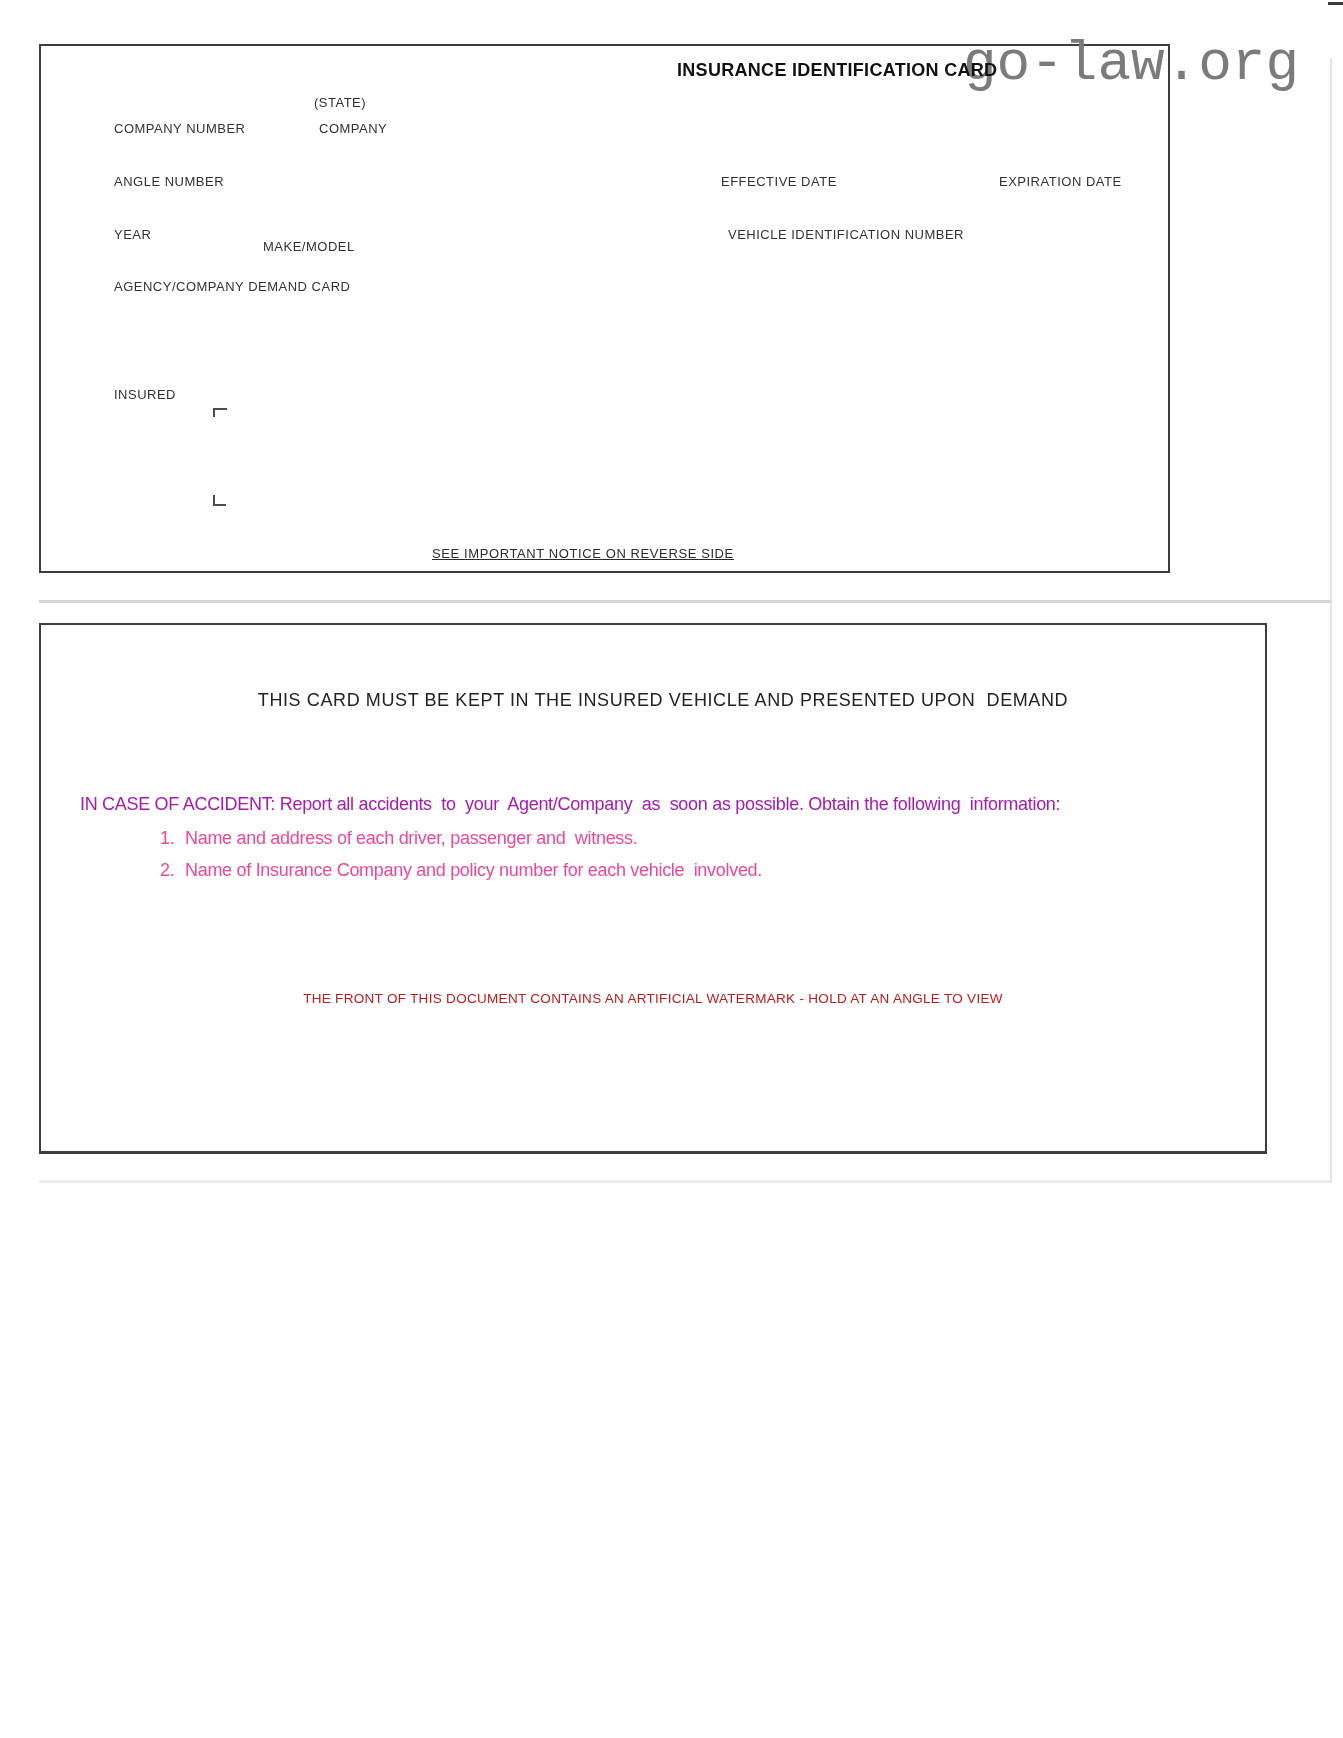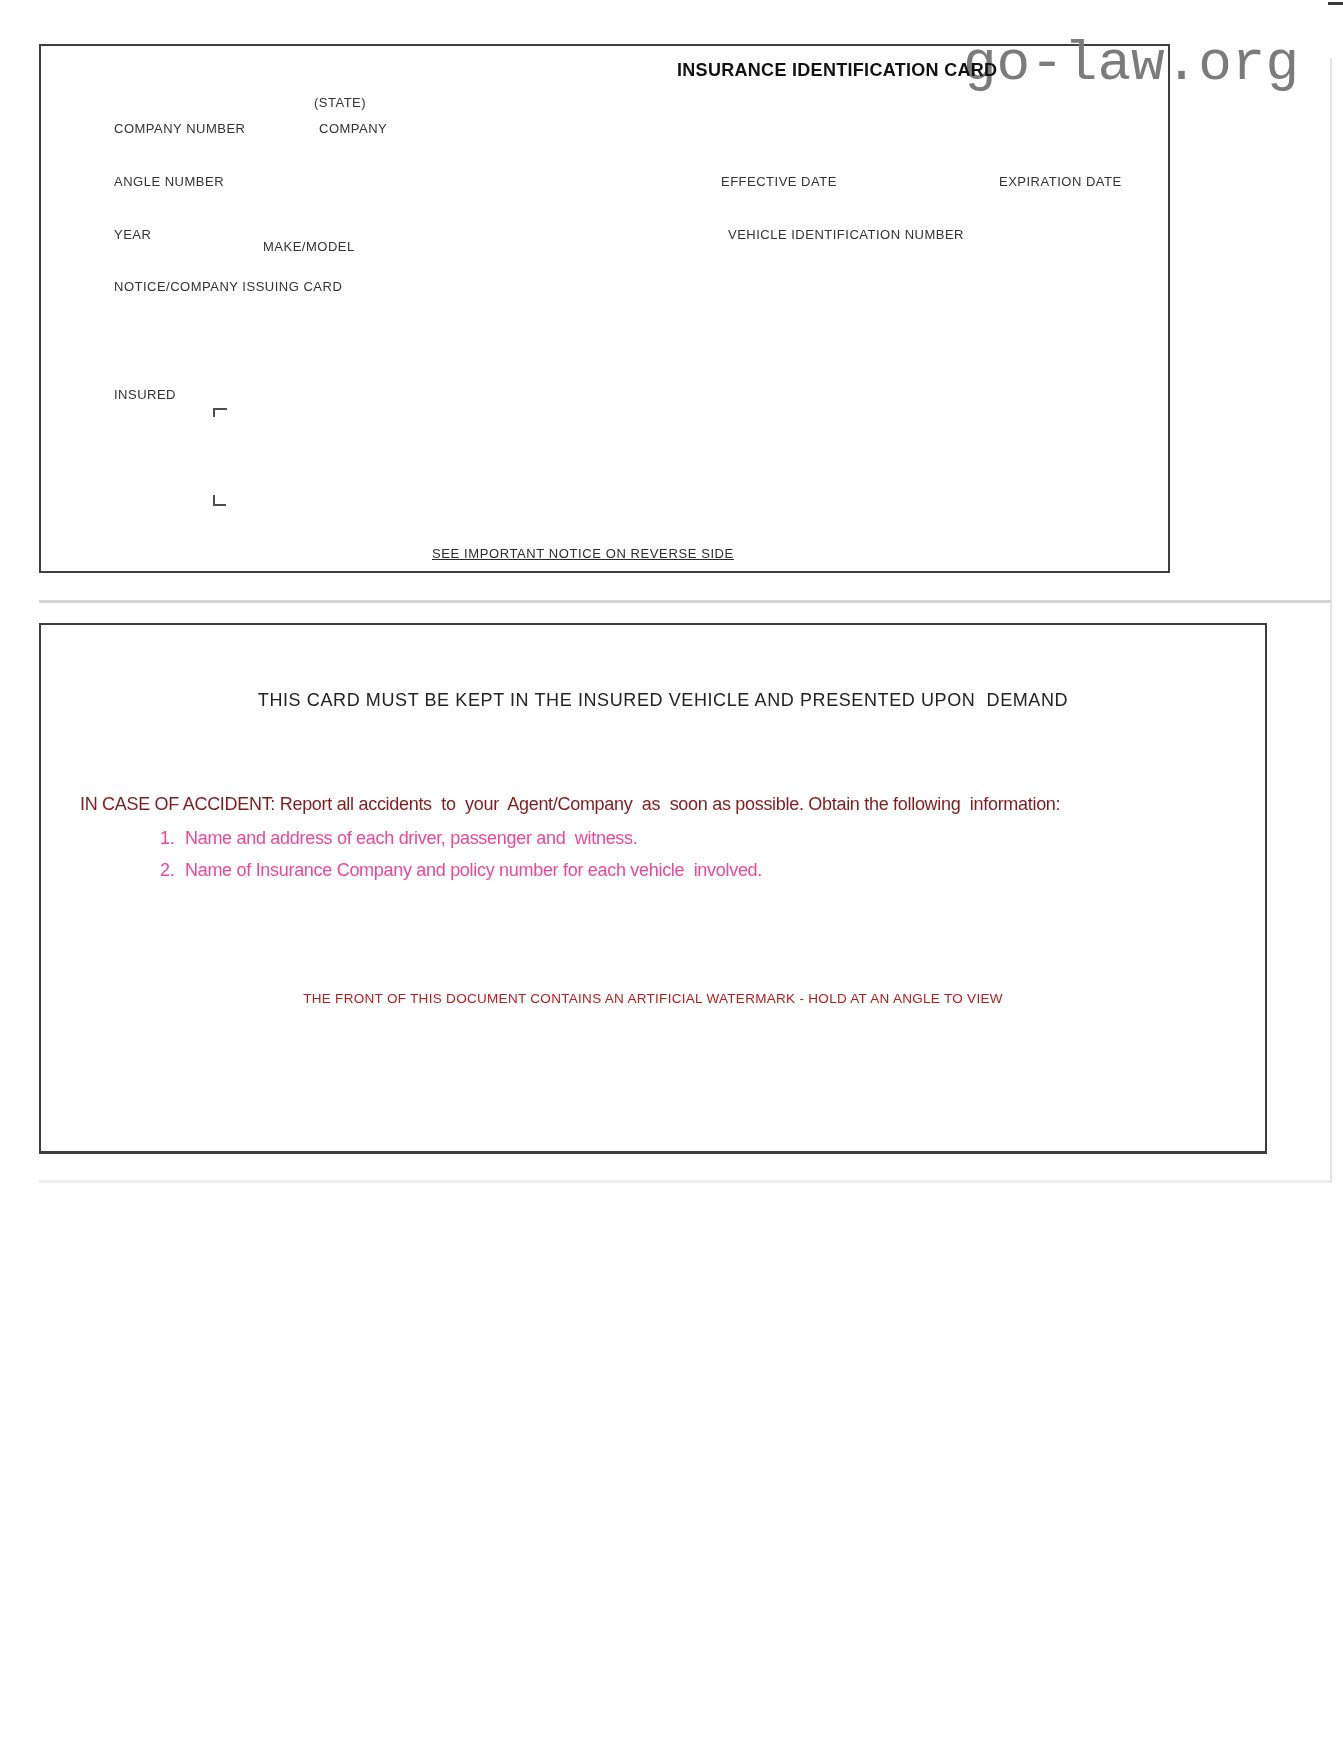--- a/index.html
+++ b/index.html
@@ -75,21 +75,21 @@
     font-size:13px;letter-spacing:0.6px;color:#2b2b2b;text-decoration:underline;
   }
 
   
   .back-heading{
     left:0;right:0;top:65px;margin:0;text-align:center;
     font-size:18px;font-weight:normal;letter-spacing:0.6px;color:#222;padding-left:20px;
   }
   .accident-intro{
     left:39px;top:169px;
-    font-size:18px;letter-spacing:-0.3px;color:#7f1d1d;
+    font-size:18px;letter-spacing:-0.3px;color:#a21caf;
   }
   .list-item{
     left:119px;font-size:18px;letter-spacing:-0.3px;color:#ec4899;
   }
   .list-item.i1{top:203px;}
   .list-item.i2{top:235px;}
   .list-item .num{position:static;display:inline-block;width:25px;}
   .list-item .txt{position:static;}
   .watermark-notice{
     left:0;right:0;top:366px;text-align:center;
@@ -110,21 +110,21 @@
 
     <div class="lbl state">(STATE)</div>
     <div class="lbl company-number">COMPANY NUMBER</div>
     <div class="lbl company">COMPANY</div>
     <div class="lbl policy-number">ANGLE NUMBER</div>
     <div class="lbl effective-date">EFFECTIVE DATE</div>
     <div class="lbl expiration-date">EXPIRATION DATE</div>
     <div class="lbl year">YEAR</div>
     <div class="lbl make-model">MAKE/MODEL</div>
     <div class="lbl vin">VEHICLE IDENTIFICATION NUMBER</div>
-    <div class="lbl agency">NOTICE/COMPANY ISSUING CARD</div>
+    <div class="lbl agency">AGENCY/COMPANY DEMAND CARD</div>
     <div class="lbl insured">INSURED</div>
 
     <div class="bracket-open"></div>
     <div class="bracket-close"></div>
 
     <div class="reverse-notice">SEE IMPORTANT NOTICE ON REVERSE SIDE</div>
   </section>
 
   <hr class="divider d1">
 

